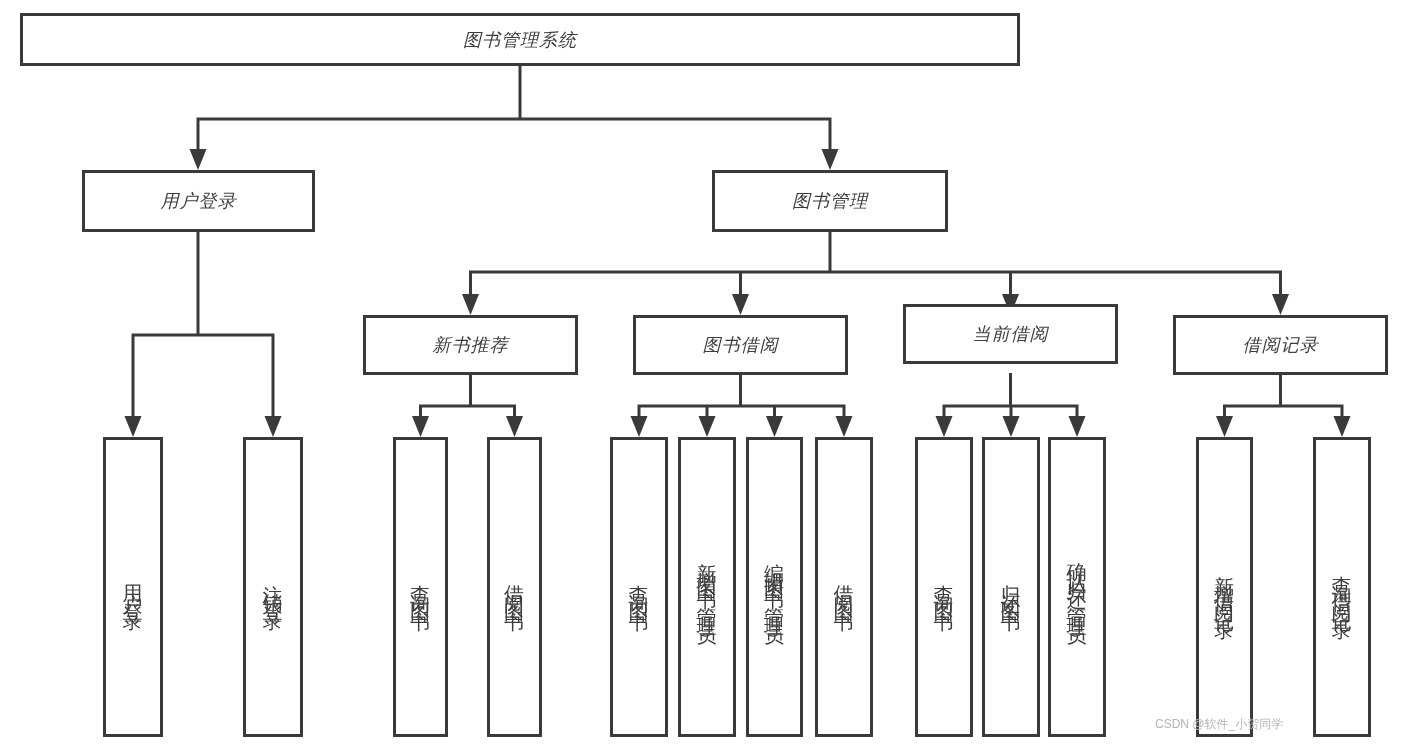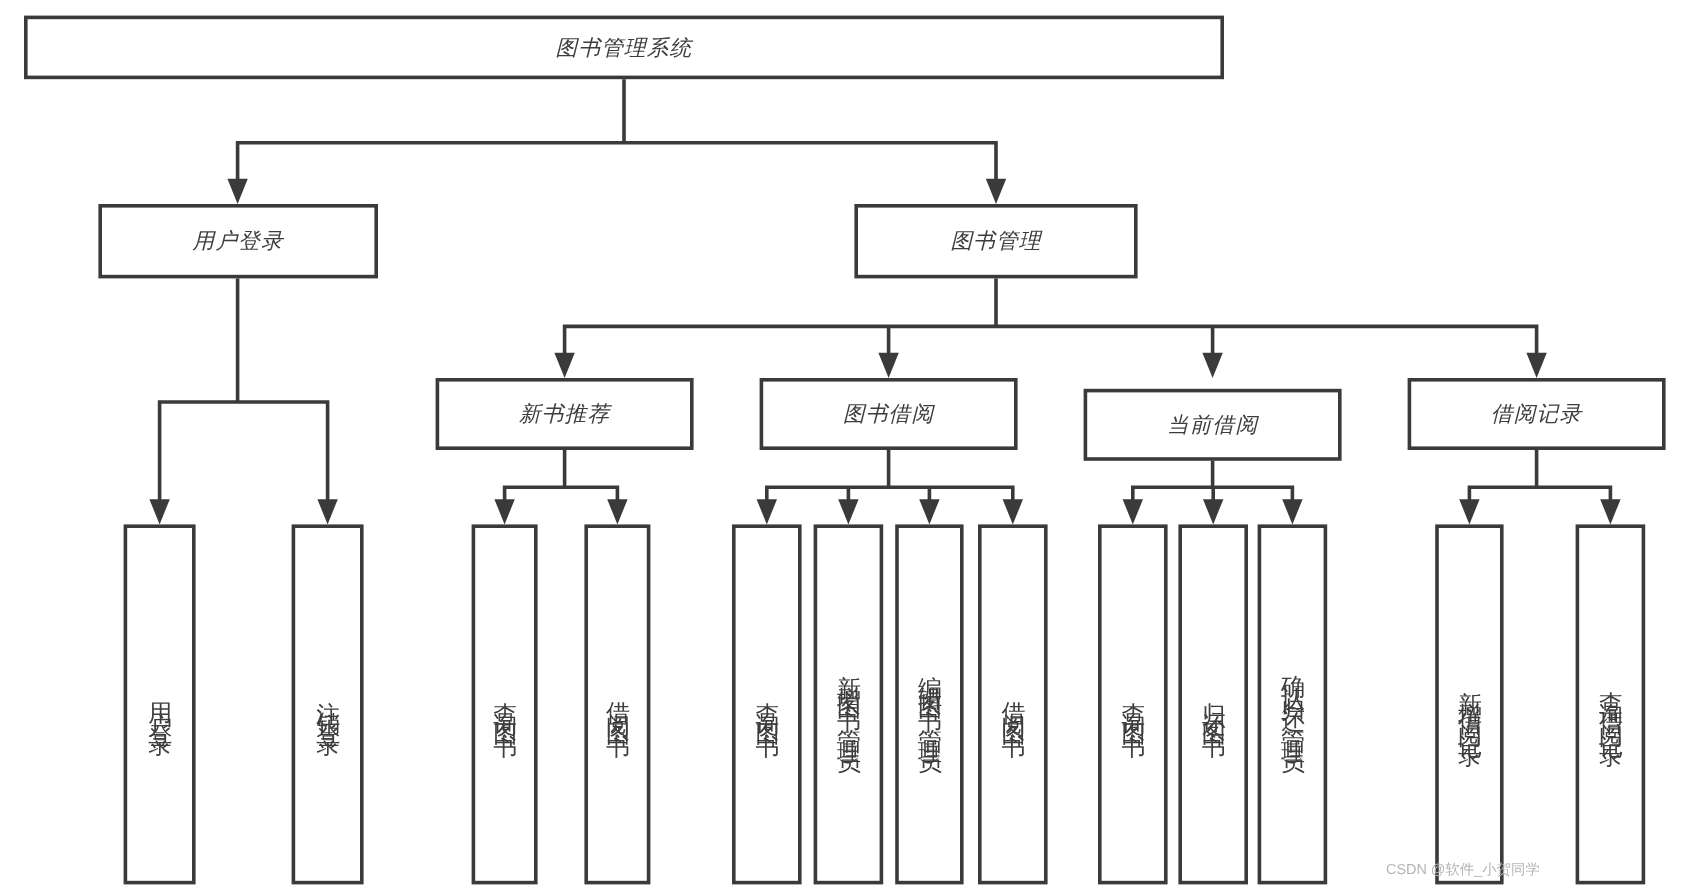--- a/index.html
+++ b/index.html
@@ -121,21 +121,21 @@
   <div class="box" style="left:712px; top:170px; width:236px; height:62px;">
     <span class="hlabel">图书管理</span>
   </div>
 
   <div class="box" style="left:363px; top:315px; width:215px; height:60px;align-items:center;">
     <span class="hlabel">新书推荐</span>
   </div>
   <div class="box" style="left:633px; top:315px; width:215px; height:60px;">
     <span class="hlabel">图书借阅</span>
   </div>
-  <div class="box" style="left:903px; top:324px; width:215px; height:60px;">
+  <div class="box" style="left:903px; top:304px; width:215px; height:60px;">
     <span class="hlabel">当前借阅</span>
   </div>
   <div class="box" style="left:1173px; top:315px; width:215px; height:60px;justify-content:center;">
     <span class="hlabel">借阅记录</span>
   </div>
 
   <div class="box leaf" style="left:103px; width:60px;">
     <span class="vlabel">用户登录</span>
   </div>
   <div class="box leaf" style="left:243px; width:60px;">

